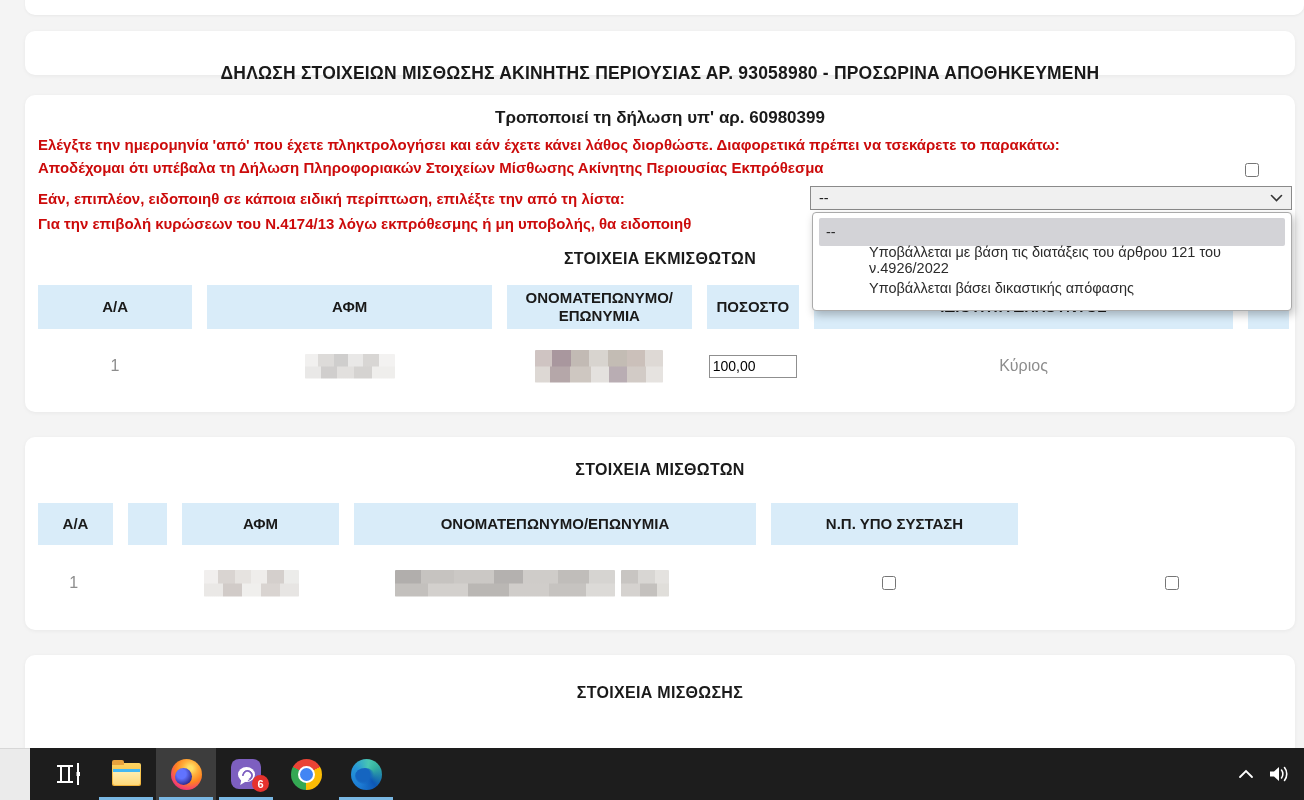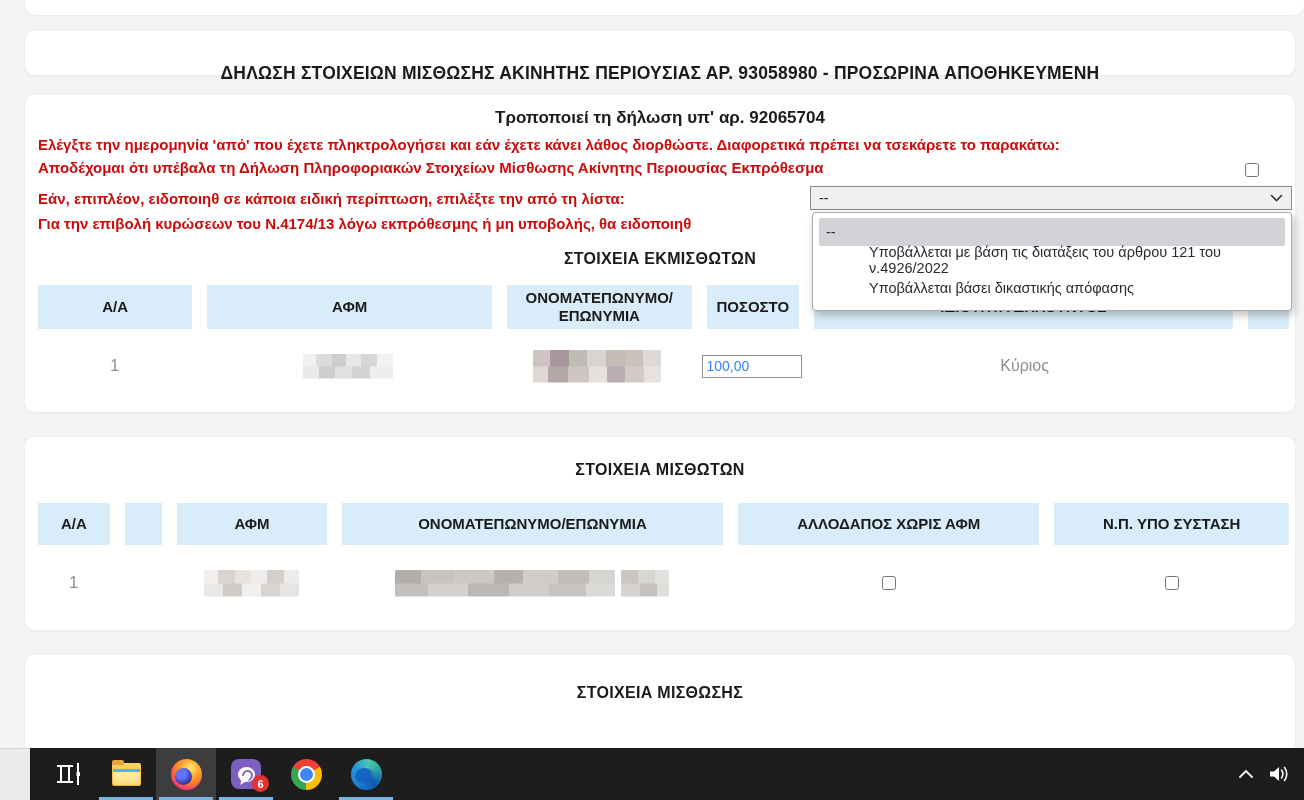--- a/index.html
+++ b/index.html
@@ -35,22 +35,22 @@
   .tbl { position:absolute; left:13px; right:6px; display:flex; gap:15px; }
   .tbl .cell { display:flex; align-items:center; justify-content:center; text-align:center; }
   .thead .cell { background:#d9ecf9; font-weight:bold; font-size:15px; line-height:1.2; padding:4px 6px; }
   .th-wrap { overflow-wrap:anywhere; }
   .t1-head { top:190px; height:44px; }
   .t1-row  { top:243px; height:56px; }
   .trow .cell { background:#fff; font-size:16px; color:#8d8d8d; }
   .c-t1-1 { width:162px; } .c-t1-2 { width:300px; } .c-t1-3 { width:194px; }
   .c-t1-4 { width:97px; }  .c-t1-5 { width:441px; } .c-t1-6 { width:43px; }
 
-  .pct-input { width:100px; height:23px; border:1px solid #8f8f8f; font-family:"Liberation Sans",sans-serif;
-    font-size:14px; padding:1px 3px; color:#3b82f6; background:#fff; }
+  .pct-input { width:88px; height:23px; border:1px solid #8f8f8f; font-family:"Liberation Sans",sans-serif;
+    font-size:14px; padding:1px 3px; color:#000000; background:#fff; }
 
   .mosaic { border-radius:1px; background-repeat:no-repeat; background-size:100% 50%,100% 50%; background-position:0 0,0 100%; }
   .m-afm1 { width:90px; height:25px; background-image:
     linear-gradient(90deg,#f1f0ef 0 14%,#dddbd9 14% 32%,#cfcecd 32% 48%,#e9e8e7 48% 64%,#d8d6d4 64% 82%,#f3f2f1 82% 100%),
     linear-gradient(90deg,#e9e8e7 0 18%,#d0cecd 18% 36%,#e2e0de 36% 55%,#d5d3d1 55% 74%,#efeeec 74% 100%); }
   .m-name1 { width:128px; height:33px; background-image:
     linear-gradient(90deg,#cfc4c2 0 13%,#a9979e 13% 28%,#c2bab4 28% 42%,#d8d4cf 42% 57%,#c3bcb4 57% 72%,#cbc0ba 72% 86%,#ded9d5 86% 100%),
     linear-gradient(90deg,#ddd8d4 0 12%,#b5a7a9 12% 27%,#cec7c1 27% 44%,#e4e1de 44% 58%,#b9adb3 58% 72%,#d2cbc6 72% 87%,#e6e3e0 87% 100%); }
   .m-afm2 { width:95px; height:27px; background-image:
     linear-gradient(90deg,#f1efee 0 15%,#d9d4d1 15% 33%,#e6e3e0 33% 50%,#efedeb 50% 66%,#d4cfcc 66% 84%,#ececea 84% 100%),
@@ -127,21 +127,21 @@
 </head>
 <body>
 
 <div class="top-strip"></div>
 
 <div class="panel title-panel">
   <div class="page-title">ΔΗΛΩΣΗ ΣΤΟΙΧΕΙΩΝ ΜΙΣΘΩΣΗΣ ΑΚΙΝΗΤΗΣ ΠΕΡΙΟΥΣΙΑΣ ΑΡ. 93058980 - ΠΡΟΣΩΡΙΝΑ ΑΠΟΘΗΚΕΥΜΕΝΗ</div>
 </div>
 
 <div class="panel main-panel">
-  <div class="subtitle">Τροποποιεί τη δήλωση υπ' αρ. 92065704</div>
+  <div class="subtitle">Τροποποιεί τη δήλωση υπ' αρ. 60980399</div>
   <div class="warn warn1">Ελέγξτε την ημερομηνία 'από' που έχετε πληκτρολογήσει και εάν έχετε κάνει λάθος διορθώστε. Διαφορετικά πρέπει να τσεκάρετε το παρακάτω:</div>
   <div class="warn warn2">Αποδέχομαι ότι υπέβαλα τη Δήλωση Πληροφοριακών Στοιχείων Μίσθωσης Ακίνητης Περιουσίας Εκπρόθεσμα</div>
   <input type="checkbox" class="late-checkbox" style="">
   <div class="warn warn3">Εάν, επιπλέον, ειδοποιηθ σε κάποια ειδική περίπτωση, επιλέξτε την από τη λίστα:</div>
   <div class="warn warn4">Για την επιβολή κυρώσεων του Ν.4174/13 λόγω εκπρόθεσμης ή μη υποβολής, θα ειδοποιηθ</div>
 
   <div class="section-title t1-title">ΣΤΟΙΧΕΙΑ ΕΚΜΙΣΘΩΤΩΝ</div>
 
   <div class="tbl thead t1-head">
     <div class="cell c-t1-1">Α/Α</div>
@@ -168,21 +168,20 @@
   </div>
 </div>
 
 <div class="panel lessees-panel">
   <div class="section-title t2-title">ΣΤΟΙΧΕΙΑ ΜΙΣΘΩΤΩΝ</div>
   <div class="tbl thead t2-head">
     <div class="cell c-t2-1">Α/Α</div>
     <div class="cell c-t2-2"></div>
     <div class="cell c-t2-3">ΑΦΜ</div>
     <div class="cell c-t2-4">ΟΝΟΜΑΤΕΠΩΝΥΜΟ/ΕΠΩΝΥΜΙΑ</div>
-    <div class="cell c-t2-5">ΑΛΛΟΔΑΠΟΣ ΧΩΡΙΣ ΑΦΜ</div>
     <div class="cell c-t2-6">Ν.Π. ΥΠΟ ΣΥΣΤΑΣΗ</div>
   </div>
   <div class="tbl trow t2-row">
     <div class="cell c-t2-1">1</div>
     <div class="cell c-t2-2"></div>
     <div class="cell c-t2-3">
         <span class="mosaic m-afm2"></span>
       </div>
     <div class="cell c-t2-4">
       <span class="name2-wrap">

